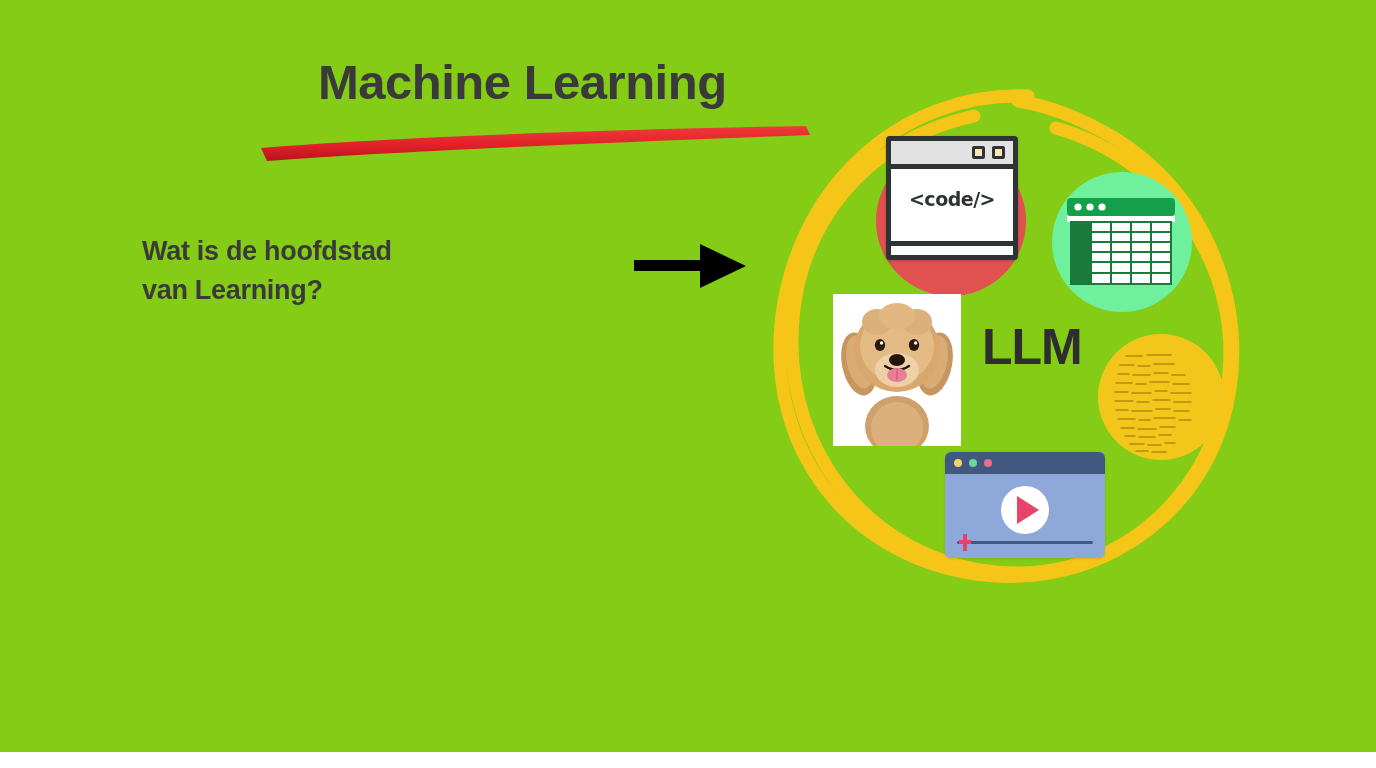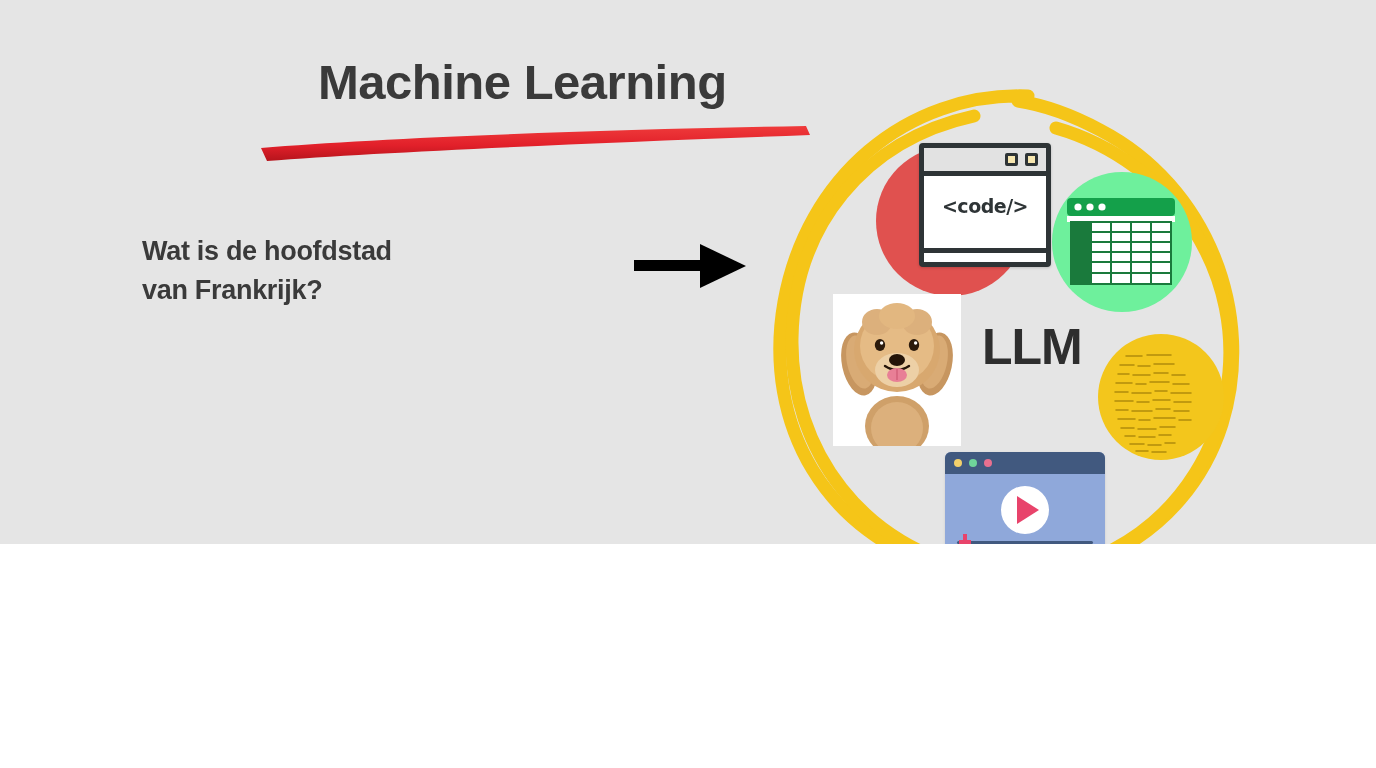--- a/index.html
+++ b/index.html
@@ -7,22 +7,22 @@
     margin: 0;
     padding: 0;
     background: #ffffff;
   }
   body {
     font-family: "Liberation Sans", sans-serif;
   }
   #slide {
     position: relative;
     width: 1376px;
-    height: 544px;
-    background: #e5e5e5;
+    height: 752px;
+    background: #84cc16;
     overflow: hidden;
   }
 
   
   .title {
     position: absolute;
     left: 318px;
     top: 54px;
     font-family: "Liberation Sans", sans-serif;
     font-size: 49px;
@@ -105,29 +105,28 @@
     left: 0;
     top: 0;
     width: 126px;
     height: 126px;
   }
 
   
   .code-window {
     position: absolute;
     left: 886px;
-    top: 143px;
+    top: 136px;
     width: 132px;
     height: 124px;
     background: #ffffff;
     border: 5px solid #2e3436;
     border-radius: 4px;
     box-sizing: border-box;
     box-shadow: 0 1px 3px rgba(0,0,0,0.18);
-    margin-left: 33px;
   }
   .code-titlebar {
     position: relative;
     height: 28px;
     background: #e2e2e2;
     border-bottom: 5px solid #2e3436;
     display: flex;
     align-items: center;
     justify-content: flex-end;
     padding-right: 8px;
@@ -289,21 +288,21 @@
         <stop offset="0%" stop-color="#ef3b3b"></stop>
         <stop offset="55%" stop-color="#e2202a"></stop>
         <stop offset="100%" stop-color="#b6141c"></stop>
       </linearGradient>
     </defs>
     <path d="M3 30 C 120 20, 330 12, 548 8 L 552 17 C 336 25, 124 34, 9 43 Z" fill="url(#redgrad)"></path>
   </svg>
 
   <div class="question">
     <div>Wat is de hoofdstad</div>
-    <div>van Frankrijk?</div>
+    <div>van Learning?</div>
   </div>
 
   <svg class="arrow" viewBox="0 0 112 52">
     <rect x="0" y="20" width="78" height="11" fill="#000000"></rect>
     <path d="M66 4 L112 26 L66 48 Z" fill="#000000"></path>
   </svg>
 
   <svg class="loop" viewBox="0 0 500 540">
     <g fill="none" stroke="#f5c518" stroke-width="13" stroke-linecap="round" stroke-linejoin="round">
       <path d="M272 38 C 150 34, 50 120, 28 244 C 6 368, 72 478, 190 510

